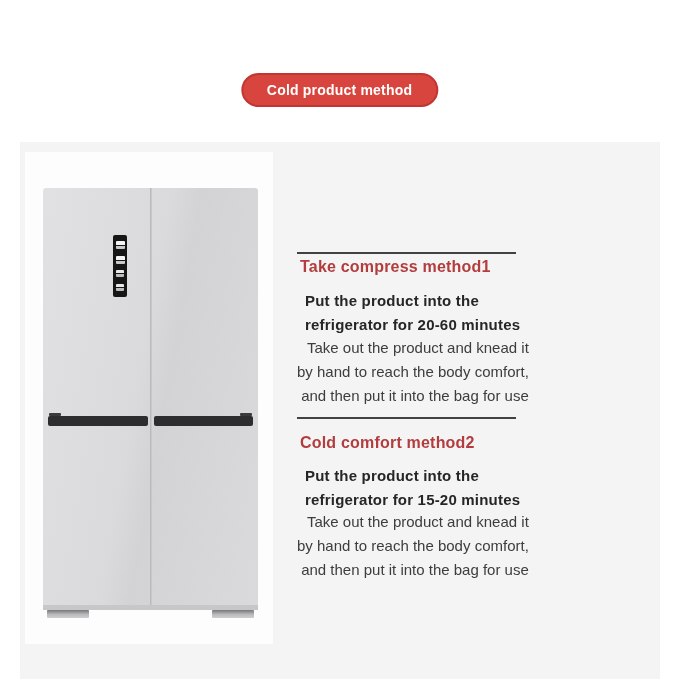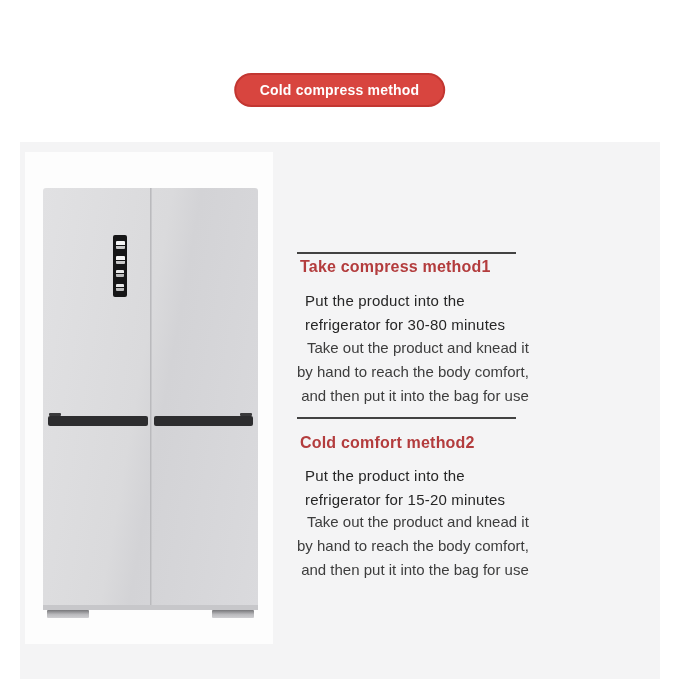--- a/index.html
+++ b/index.html
@@ -73,37 +73,37 @@
   
   .divider{
     position:absolute;left:297px;width:219px;height:2px;
     background:var(--divider,#424242);
   }
   .sec-heading{
     position:absolute;left:300px;font-size:16px;font-weight:bold;
     color:var(--heading-red,#b33c3d);white-space:nowrap;letter-spacing:0.2px;
   }
   .bold-block{
-    position:absolute;left:305px;font-size:15px;font-weight:normal;
+    position:absolute;left:305px;font-size:15px;font-weight:bold;
     color:var(--bold-text,#262626);line-height:24px;white-space:nowrap;
     letter-spacing:0.2px;
   }
   .body-block{
     position:absolute;left:297px;font-size:15px;
     color:var(--body-text,#3d3d3d);line-height:24px;white-space:nowrap;text-align:right;
   }
   #divider-1{top:252px;} #heading-1{top:258px;} #bold-1{top:289px;} #body-1{top:336px;}
   #divider-2{top:417px;} #heading-2{top:434px;} #bold-2{top:464px;} #body-2{top:510px;}
 </style>
 </head>
 <body>
 
 <div class="page">
 
-  <div class="pill">Cold compress method</div>
+  <div class="pill">Cold product method</div>
 
   <div class="panel">
 
     <div class="fridge-card">
       <div class="fridge" title="four-door refrigerator with black center handles and door control display">
         <div class="vgap"></div>
         <div class="control-panel">
           <div class="glyph"></div>
           <div class="glyph"></div>
           <div class="glyph small"></div>
@@ -118,21 +118,21 @@
         <div class="foot foot-right"></div>
       </div>
     </div>
 
   </div>
 
   <div class="divider" id="divider-1"></div>
   <div class="sec-heading" id="heading-1">Take compress method1</div>
   <div class="bold-block" id="bold-1">
     <div>Put the product into the</div>
-    <div>refrigerator for 30-80 minutes</div>
+    <div>refrigerator for 20-60 minutes</div>
   </div>
   <div class="body-block" id="body-1">
     <div>Take out the product and knead it</div>
     <div>by hand to reach the body comfort,</div>
     <div>and then put it into the bag for use</div>
   </div>
 
   <div class="divider" id="divider-2"></div>
   <div class="sec-heading" id="heading-2">Cold comfort method2</div>
   <div class="bold-block" id="bold-2">

